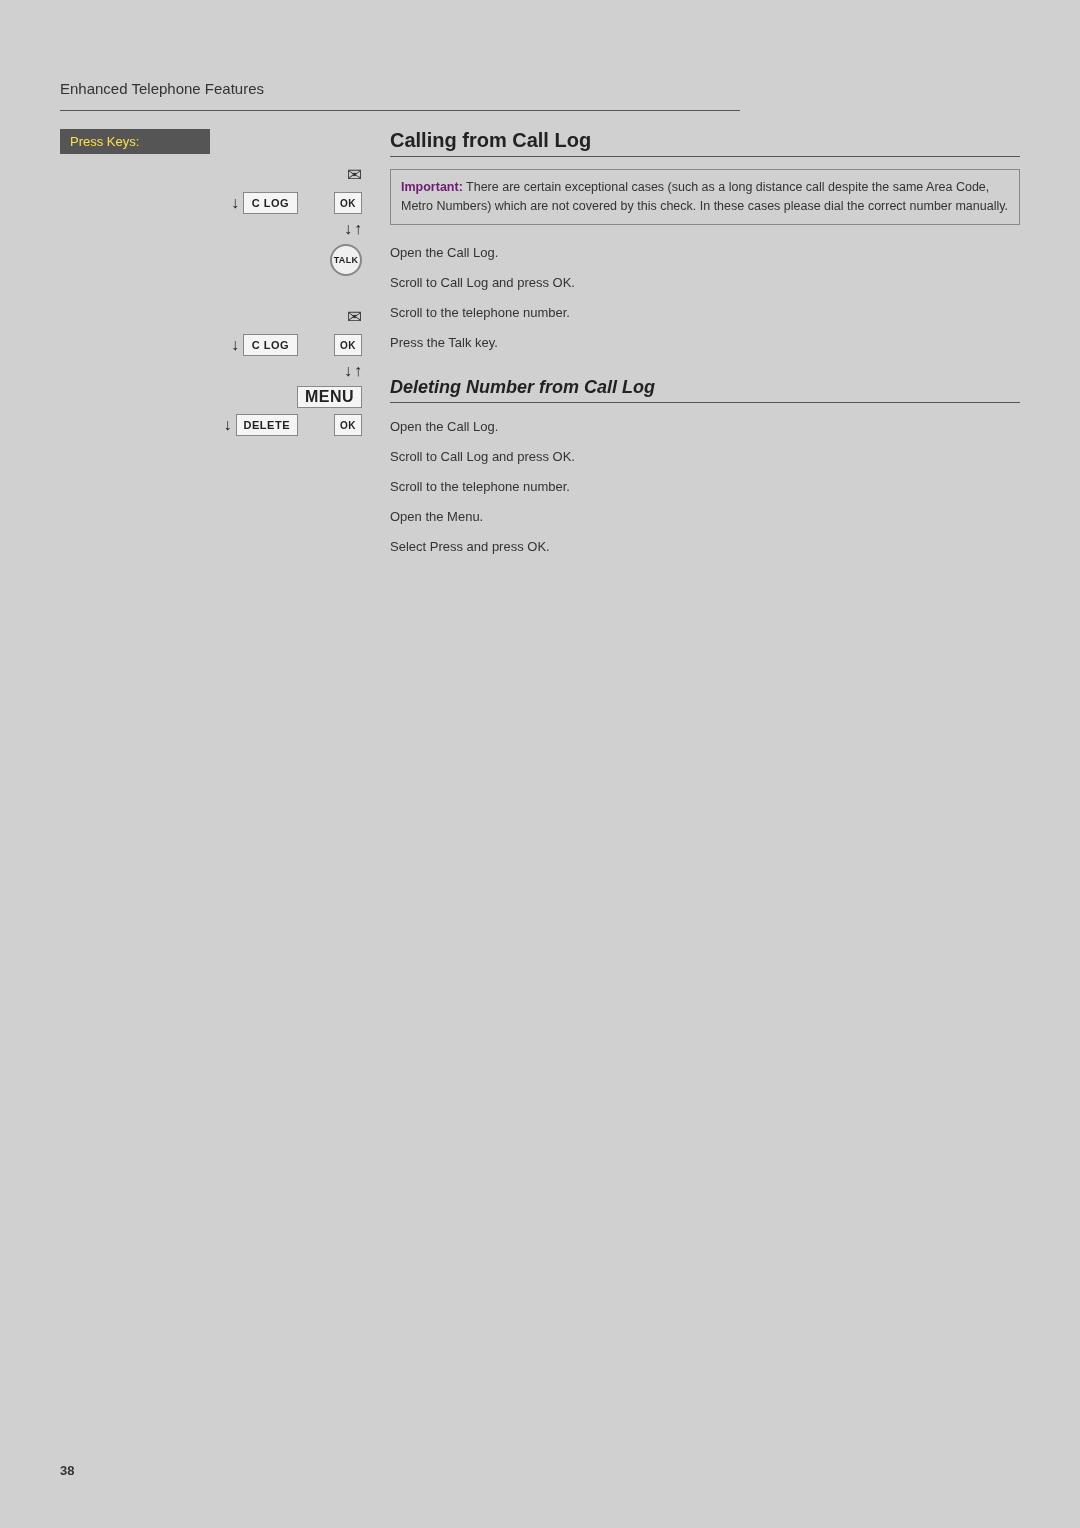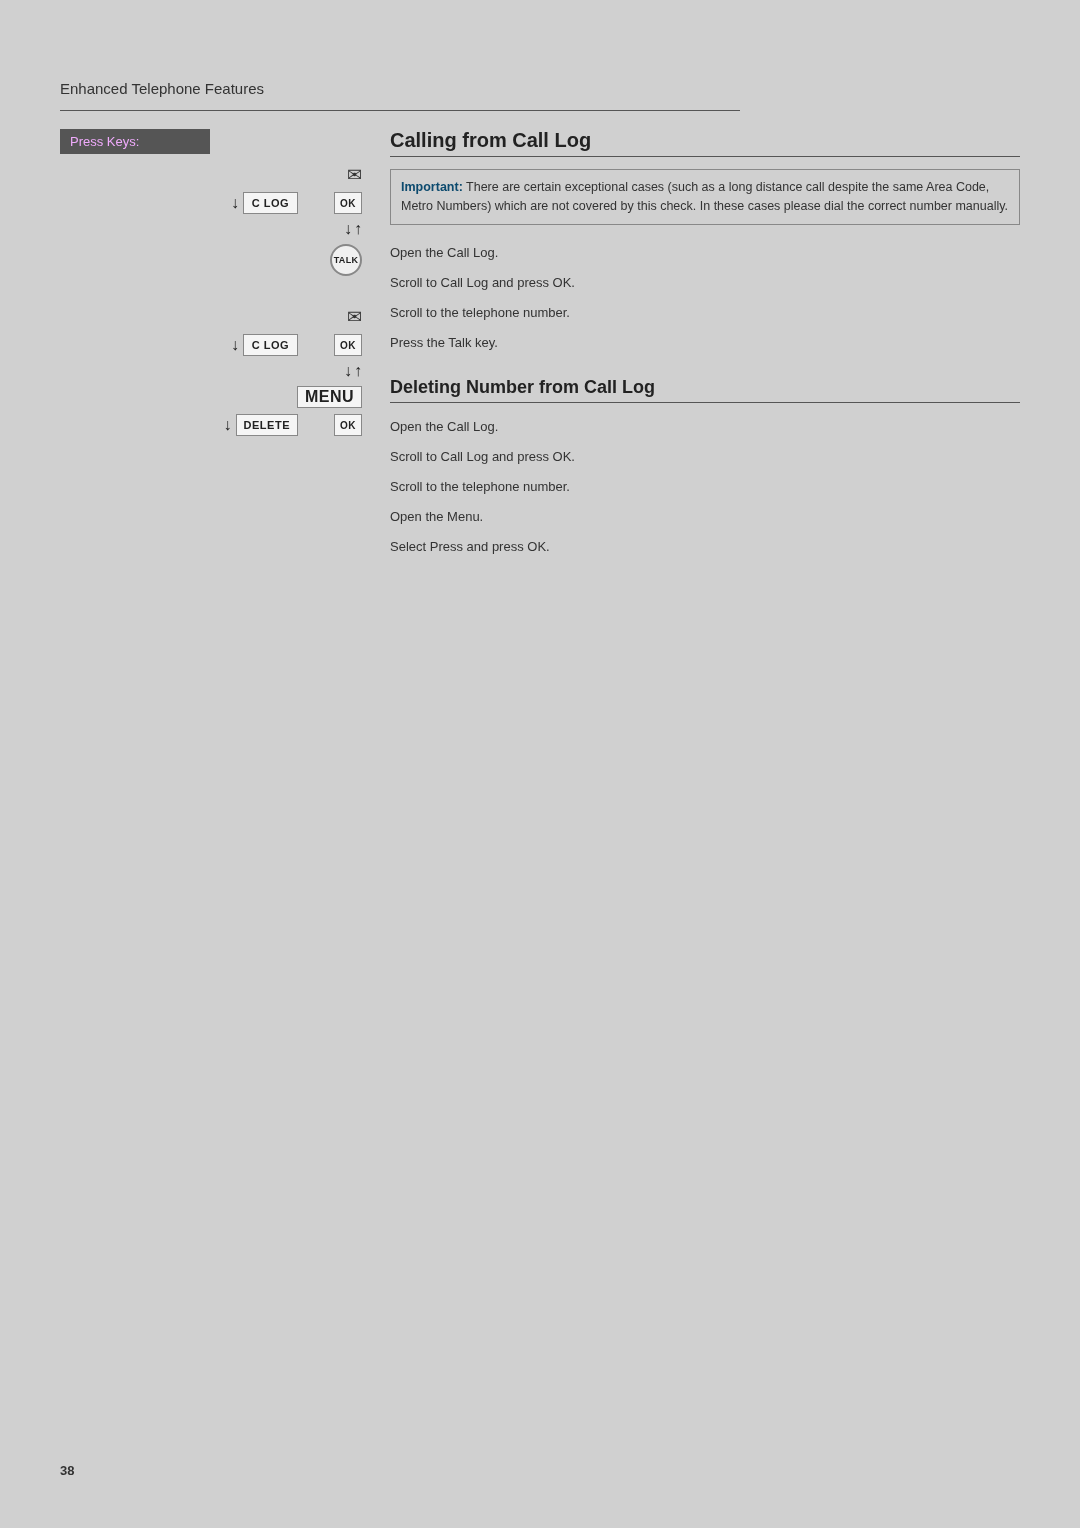--- a/index.html
+++ b/index.html
@@ -40,21 +40,21 @@
       align-items: flex-start;
     }
 
     .left-panel {
       width: 310px;
       flex-shrink: 0;
     }
 
     .press-keys-header {
       background: #555;
-      color: #f0abfc;
+      color: #fde047;
       font-size: 13px;
       padding: 5px 10px;
       margin-bottom: 0;
       display: inline-block;
       min-width: 150px;
     }
 
     .keys-area {
       min-height: 420px;
       padding-top: 10px;
@@ -164,34 +164,35 @@
     }
 
     .heading-2 {
       font-size: 18px;
       font-weight: bold;
       color: #222;
       border-bottom: 1px solid #555;
       padding-bottom: 4px;
       margin-top: 8px;
       margin-bottom: 10px;
+      font-style: italic;
     }
 
     .important-box {
       border: 1px solid #888;
       padding: 8px 10px;
       font-size: 12.5px;
       line-height: 1.5;
       color: #333;
       margin-bottom: 14px;
     }
 
     .important-box strong {
       font-weight: bold;
-      color: #0c4a6e;
+      color: #701a75;
     }
 
     .section-gap {
       height: 10px;
     }
 
     .page-number {
       position: absolute;
       bottom: 50px;
       left: 60px;

